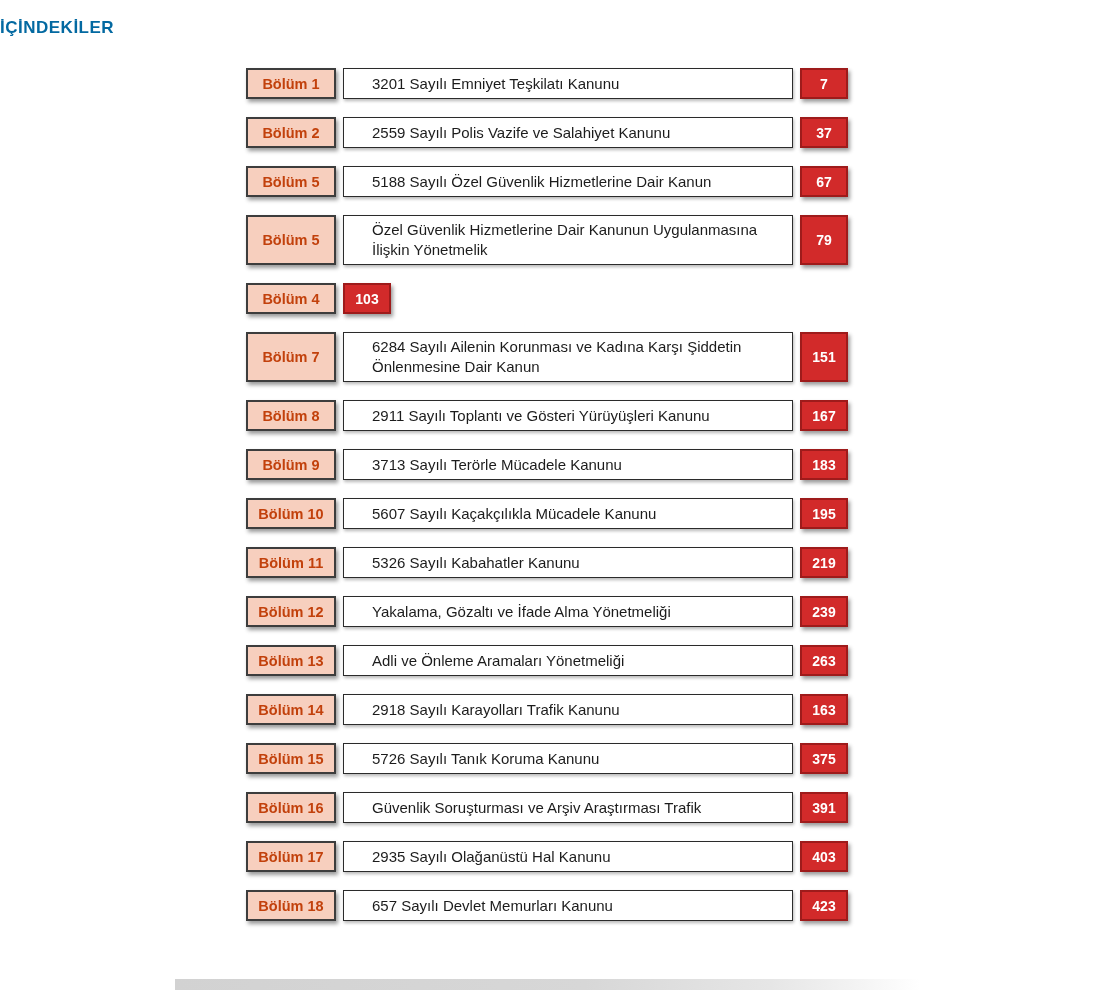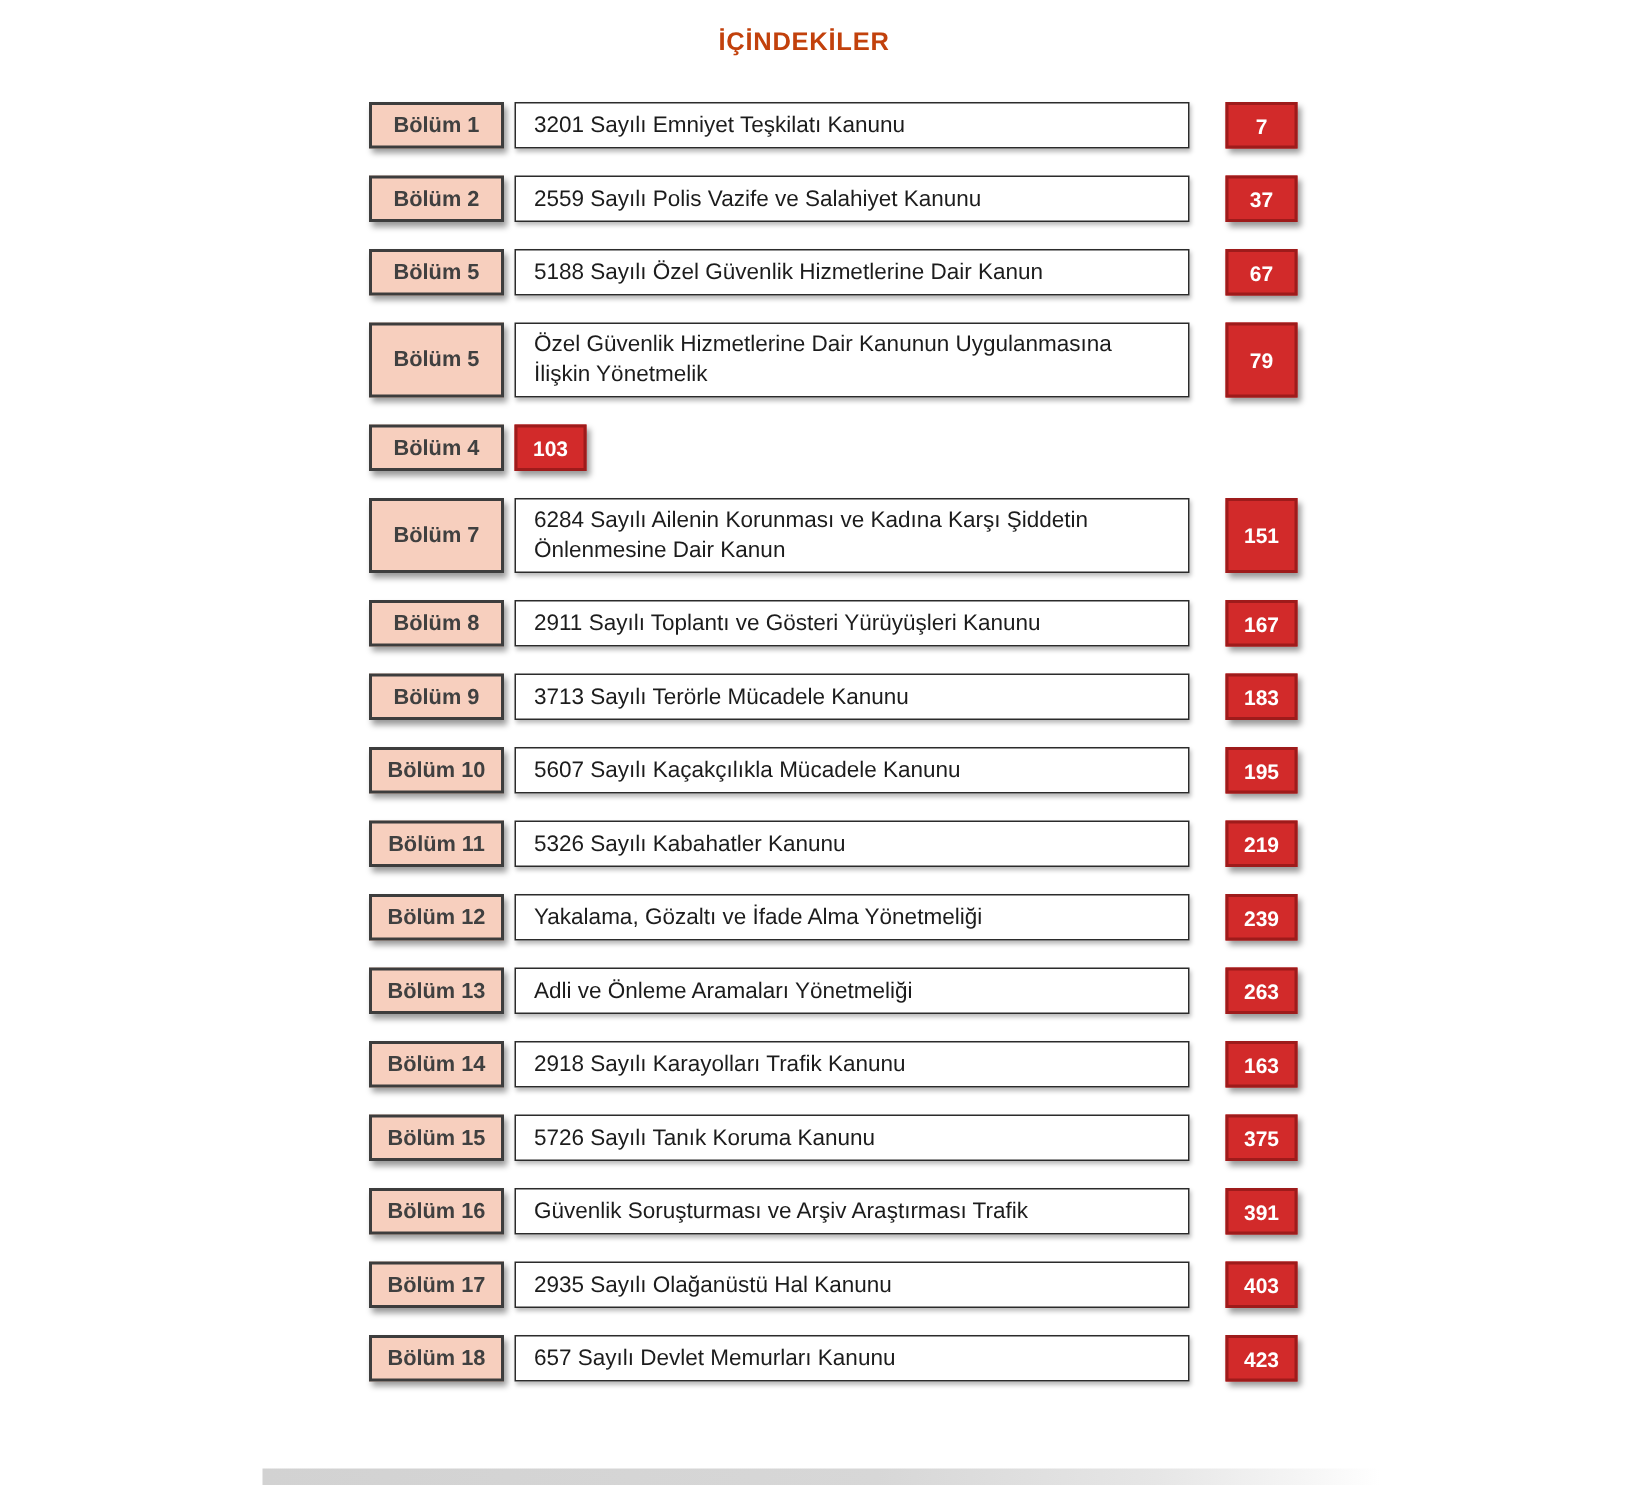--- a/index.html
+++ b/index.html
@@ -11,26 +11,25 @@
     position: relative;
     width: 1100px;
     height: 990px;
     background: #ffffff;
     overflow: hidden;
     font-family: "Liberation Sans", sans-serif;
     color: var(--text, #1a1a1f);
   }
   .page-title {
     margin: 17px 28px 30px 0;
-    text-align: center;
     font-size: 17px;
     font-weight: bold;
     letter-spacing: 0.5px;
     line-height: 21px;
-    color: #c2410c;
+    color: #0369a1;
   }
   .rows {
     margin-left: 246px;
     width: 602px;
   }
   .row {
     display: flex;
     align-items: stretch;
     margin-bottom: 18px;
   }
@@ -43,34 +42,34 @@
     border: 2px solid var(--chapter-border, #3d3d3d);
     box-shadow: 2px 3px 4px rgba(0,0,0,0.40);
     display: flex;
     align-items: center;
     justify-content: center;
     margin-right: 7px;
   }
   .chapter span {
     font-weight: bold;
     font-size: 14.5px;
-    color: #404040;
+    color: #c2410c;
     white-space: nowrap;
   }
   .titlebox {
     box-sizing: border-box;
     width: 450px;
     flex: 0 0 450px;
     background: #ffffff;
     border: 1.5px solid #2b2b2b;
     box-shadow: 1px 2px 3px rgba(0,0,0,0.28);
     display: flex;
     align-items: center;
-    padding: 4px 12px;
-    margin-right: 24px;
+    padding: 4px 28px;
+    margin-right: 7px;
   }
   .titlebox span {
     font-size: 15px;
     line-height: 20px;
     color: #1c1c1c;
   }
   .pagebox {
     box-sizing: border-box;
     width: 48px;
     flex: 0 0 48px;

